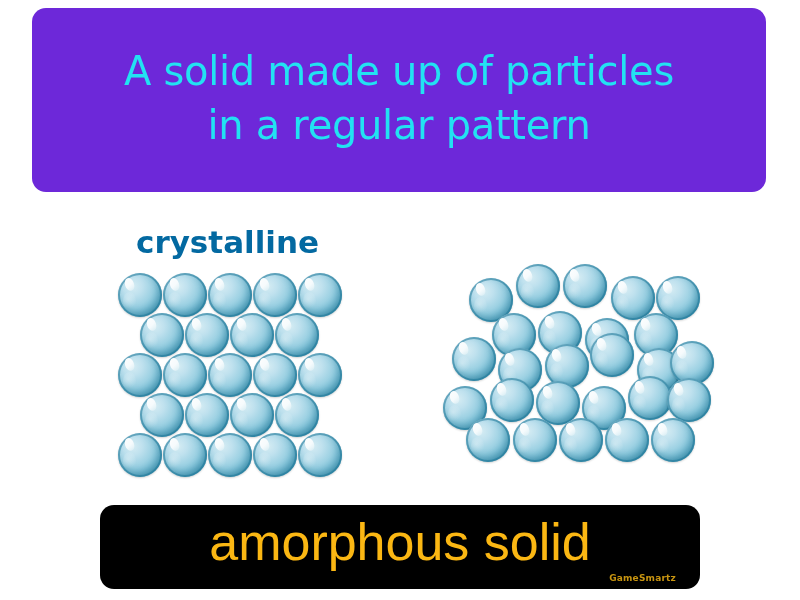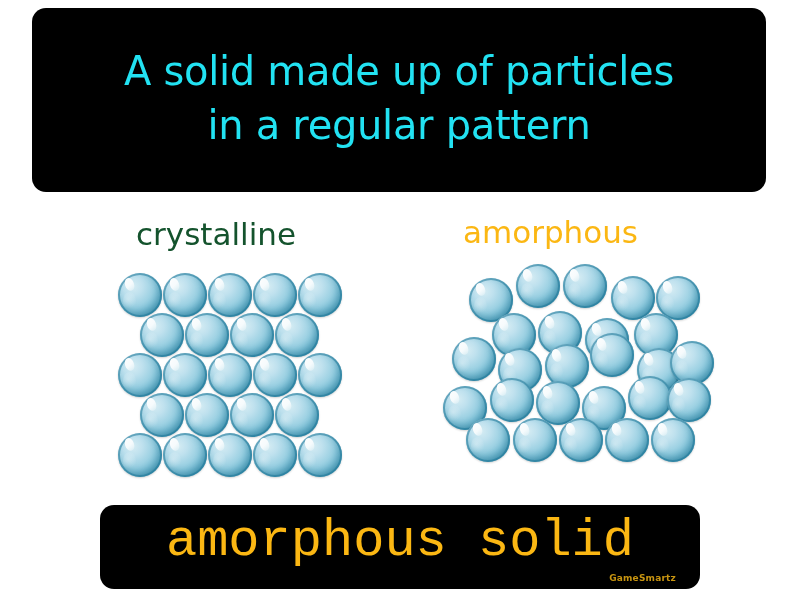--- a/index.html
+++ b/index.html
@@ -15,21 +15,21 @@
     font-family: "Liberation Sans", sans-serif;
   }
 
   
   #definition-box {
     position: absolute;
     left: 32px;
     top: 8px;
     width: 734px;
     height: 184px;
-    background: #000000;
+    background: #6d28d9;
     border-radius: 14px;
     display: flex;
     flex-direction: column;
     align-items: center;
     justify-content: center;
     box-sizing: border-box;
     padding: 4px 10px 8px 10px;
   }
   #definition-box .defline {
     color: #22E2F2;
@@ -53,22 +53,23 @@
 
   .panel-label {
     position: absolute;
     font-family: "DejaVu Sans", sans-serif;
     font-size: 31px;
     line-height: 36px;
     white-space: nowrap;
   }
   #label-crystalline {
     left: 136px;
-    top: 20px;
-    color: #14532d;
+    top: 28px;
+    color: #0369a1;
+    font-weight: bold;
   }
   #label-amorphous {
     left: 463px;
     top: 18px;
     color: #FBB713;
   }
 
   .lattice {
     position: absolute;
     top: 0;
@@ -130,21 +131,21 @@
     border-radius: 14px;
     box-sizing: border-box;
   }
   #term-text {
     position: absolute;
     left: 0;
     right: 0;
     top: 6px;
     text-align: center;
     color: #FBB713;
-    font-family: Liberation Mono, monospace;
+    font-family: Liberation Sans, sans-serif;
     font-size: 52px;
     line-height: 62px;
     white-space: nowrap;
   }
   #watermark {
     position: absolute;
     right: 24px;
     bottom: 6px;
     color: #C79410;
     font-family: "DejaVu Sans", sans-serif;
@@ -159,21 +160,20 @@
 
 <div id="definition-box">
   <div class="defline">A solid made up of particles</div>
   <div class="defline">in a regular pattern</div>
 </div>
 
 <div id="illustration">
 
   <div class="panel-label" id="label-crystalline">crystalline</div>
 
-  <div class="panel-label" id="label-amorphous">amorphous</div>
 
   <div class="lattice" id="crystalline-lattice">
       <div class="sphere" style="left: 118px; top: 77px;"></div>
       <div class="sphere" style="left: 163px; top: 77px;"></div>
       <div class="sphere" style="left: 208px; top: 77px;"></div>
       <div class="sphere" style="left: 253px; top: 77px;"></div>
       <div class="sphere" style="left: 298px; top: 77px;"></div>
       <div class="sphere" style="left: 140px; top: 117px;"></div>
       <div class="sphere" style="left: 185px; top: 117px;"></div>
       <div class="sphere" style="left: 230px; top: 117px;"></div>

